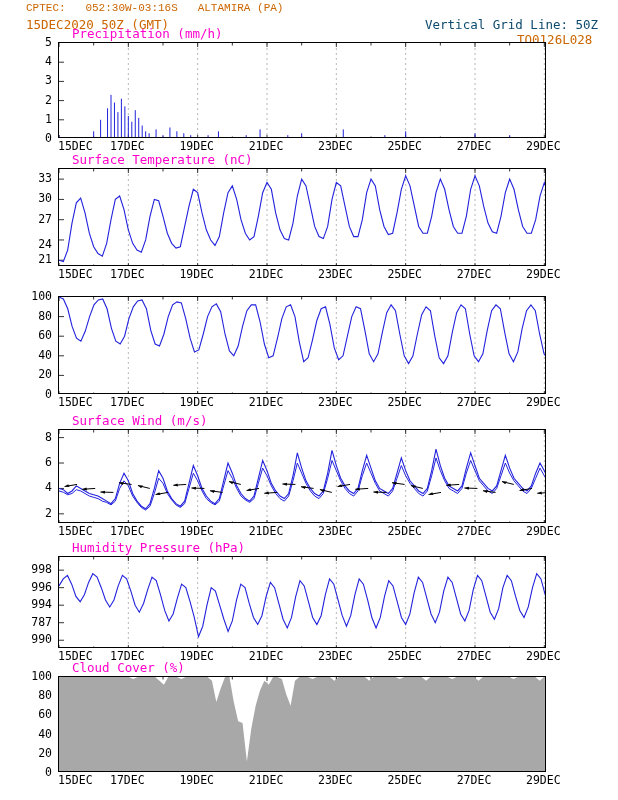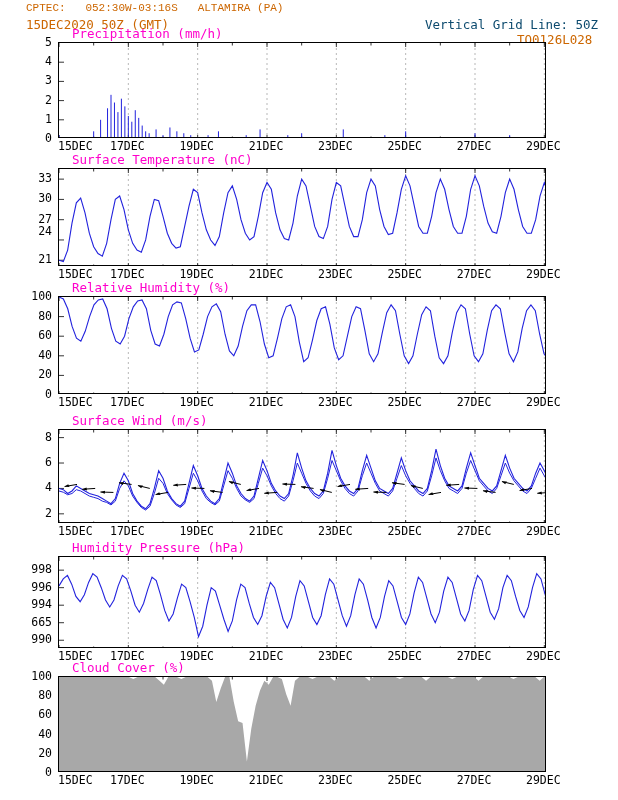--- a/index.html
+++ b/index.html
@@ -319,39 +319,38 @@
           <line x1="515" y1="50.689655172413794" x2="520" y2="50.689655172413794" class="tick"></line>
           <line x1="0" y1="30.41379310344827" x2="5" y2="30.41379310344827" class="tick"></line>
           <line x1="515" y1="30.41379310344827" x2="520" y2="30.41379310344827" class="tick"></line>
           <line x1="0" y1="10.137931034482762" x2="5" y2="10.137931034482762" class="tick"></line>
           <line x1="515" y1="10.137931034482762" x2="520" y2="10.137931034482762" class="tick"></line>
           <path d="M 0.00 91.24 L 4.33 92.59 L 8.67 81.10 L 13.00 54.07 L 17.33 33.79 L 21.67 29.06 L 26.00 43.93 L 30.33 64.21 L 34.67 77.72 L 39.00 84.48 L 43.33 87.19 L 47.67 74.34 L 52.00 50.69 L 56.33 30.41 L 60.67 27.03 L 65.00 40.55 L 69.33 60.83 L 73.67 74.34 L 78.00 81.10 L 82.33 83.13 L 86.67 70.97 L 91.00 47.31 L 95.33 30.41 L 99.67 31.77 L 104.00 47.31 L 108.33 64.21 L 112.67 74.34 L 117.00 79.08 L 121.33 77.72 L 125.67 57.45 L 130.00 37.17 L 134.33 20.28 L 138.67 23.66 L 143.00 43.93 L 147.33 60.83 L 151.67 70.97 L 156.00 76.37 L 160.33 67.59 L 164.67 43.93 L 169.00 23.66 L 173.33 16.90 L 177.67 30.41 L 182.00 50.69 L 186.33 64.21 L 190.67 70.97 L 195.00 67.59 L 199.33 47.31 L 203.67 23.66 L 208.00 13.52 L 212.33 20.28 L 216.67 43.93 L 221.00 60.83 L 225.33 69.61 L 229.67 70.97 L 234.00 54.07 L 238.33 27.03 L 242.67 10.14 L 247.00 16.90 L 251.33 37.17 L 255.67 57.45 L 260.00 67.59 L 264.33 69.61 L 268.67 57.45 L 273.00 30.41 L 277.33 13.52 L 281.67 16.90 L 286.00 37.17 L 290.33 57.45 L 294.67 67.59 L 299.00 67.59 L 303.33 50.69 L 307.67 23.66 L 312.00 10.14 L 316.33 16.90 L 320.67 40.55 L 325.00 57.45 L 329.33 65.56 L 333.67 64.21 L 338.00 43.93 L 342.33 20.28 L 346.67 6.76 L 351.00 16.90 L 355.33 37.17 L 359.67 57.45 L 364.00 64.21 L 368.33 64.21 L 372.67 47.31 L 377.00 23.66 L 381.33 10.14 L 385.67 20.28 L 390.00 40.55 L 394.33 57.45 L 398.67 64.21 L 403.00 64.21 L 407.33 47.31 L 411.67 20.28 L 416.00 6.76 L 420.33 16.90 L 424.67 37.17 L 429.00 54.07 L 433.33 62.86 L 437.67 64.21 L 442.00 47.31 L 446.33 23.66 L 450.67 10.14 L 455.00 20.28 L 459.33 40.55 L 463.67 57.45 L 468.00 64.21 L 472.33 64.21 L 476.67 50.69 L 481.00 27.03 L 485.33 13.52 L 489.67 23.66 L 494.00 43.93 L 498.33 57.45 L 502.67 64.21 L 507.00 62.86 L 511.33 43.93 L 515.67 20.28 L 520.00 23.66" class="series-blue"></path>
         </svg>
     </div>
     <div class="ylabels" id="y1">
         <div class="ylab" style="top: 91.2px;">21</div>
-        <div class="ylab" style="top: 63px; text-align: right;">24</div>
+        <div class="ylab" style="top: 76px; text-align: right;">24</div>
         <div class="ylab" style="top: 50.7px;">27</div>
         <div class="ylab" style="top: 30.4px;">30</div>
         <div class="ylab" style="top: 10.1px;">33</div>
       </div>
     <div class="xlabels" id="x1" style="top:99px;">
         <div class="xlab first" style="left: 0px;">15DEC</div>
         <div class="xlab" style="left: 69.3px;">17DEC</div>
         <div class="xlab" style="left: 138.7px;">19DEC</div>
         <div class="xlab" style="left: 208px;">21DEC</div>
         <div class="xlab" style="left: 277.3px;">23DEC</div>
         <div class="xlab" style="left: 346.7px;">25DEC</div>
         <div class="xlab" style="left: 416px;">27DEC</div>
         <div class="xlab" style="left: 485.3px;">29DEC</div>
       </div>
   </div>
 
   <div class="panel" id="p2" style="top:296px; height:98px;">
-    <div class="panel-title">Relative Humidity (%)</div>
     <div class="plotbox">
       <svg width="520" height="98" viewBox="0 0 520 98" id="svg2">
           <line x1="0" y1="98" x2="0" y2="94" class="tick"></line>
           <line x1="0" y1="0" x2="0" y2="4" class="tick"></line>
           <line x1="34.666666666666664" y1="98" x2="34.666666666666664" y2="95.5" class="tick"></line>
           <line x1="34.666666666666664" y1="0" x2="34.666666666666664" y2="2.5" class="tick"></line>
           <line x1="69.33333333333333" y1="0" x2="69.33333333333333" y2="98" class="grid-v"></line>
           <line x1="69.33333333333333" y1="98" x2="69.33333333333333" y2="94" class="tick"></line>
           <line x1="69.33333333333333" y1="0" x2="69.33333333333333" y2="4" class="tick"></line>
           <line x1="104" y1="98" x2="104" y2="95.5" class="tick"></line>
@@ -591,21 +590,21 @@
           <line x1="515" y1="48.19047619047619" x2="520" y2="48.19047619047619" class="tick"></line>
           <line x1="0" y1="30.66666666666667" x2="5" y2="30.66666666666667" class="tick"></line>
           <line x1="515" y1="30.66666666666667" x2="520" y2="30.66666666666667" class="tick"></line>
           <line x1="0" y1="13.142857142857153" x2="5" y2="13.142857142857153" class="tick"></line>
           <line x1="515" y1="13.142857142857153" x2="520" y2="13.142857142857153" class="tick"></line>
           <path d="M 0.00 28.91 L 4.23 21.90 L 8.46 18.40 L 12.68 27.16 L 16.91 39.43 L 21.14 44.69 L 25.37 37.68 L 29.59 25.41 L 33.82 16.65 L 38.05 20.15 L 42.28 30.67 L 46.50 42.93 L 50.73 49.94 L 54.96 42.93 L 59.19 28.91 L 63.41 18.40 L 67.64 21.90 L 71.87 34.17 L 76.10 48.19 L 80.33 55.20 L 84.55 46.44 L 88.78 32.42 L 93.01 20.15 L 97.24 23.66 L 101.46 37.68 L 105.69 53.45 L 109.92 63.96 L 114.15 56.95 L 118.37 41.18 L 122.60 27.16 L 126.83 30.67 L 131.06 44.69 L 135.28 60.46 L 139.51 79.73 L 143.74 69.22 L 147.97 48.19 L 152.20 30.67 L 156.42 34.17 L 160.65 48.19 L 164.88 62.21 L 169.11 74.48 L 173.33 63.96 L 177.56 42.93 L 181.79 27.16 L 186.02 30.67 L 190.24 46.44 L 194.47 60.46 L 198.70 67.47 L 202.93 58.70 L 207.15 39.43 L 211.38 25.41 L 215.61 30.67 L 219.84 46.44 L 224.07 62.21 L 228.29 70.97 L 232.52 60.46 L 236.75 39.43 L 240.98 23.66 L 245.20 28.91 L 249.43 44.69 L 253.66 60.46 L 257.89 67.47 L 262.11 58.70 L 266.34 37.68 L 270.57 21.90 L 274.80 27.16 L 279.02 42.93 L 283.25 58.70 L 287.48 69.22 L 291.71 58.70 L 295.93 37.68 L 300.16 21.90 L 304.39 27.16 L 308.62 42.93 L 312.85 60.46 L 317.07 70.97 L 321.30 60.46 L 325.53 39.43 L 329.76 23.66 L 333.98 28.91 L 338.21 44.69 L 342.44 60.46 L 346.67 67.47 L 350.89 56.95 L 355.12 35.92 L 359.35 20.15 L 363.58 25.41 L 367.80 41.18 L 372.03 56.95 L 376.26 65.71 L 380.49 55.20 L 384.72 34.17 L 388.94 20.15 L 393.17 25.41 L 397.40 41.18 L 401.63 56.95 L 405.85 63.96 L 410.08 53.45 L 414.31 32.42 L 418.54 18.40 L 422.76 23.66 L 426.99 39.43 L 431.22 55.20 L 435.45 62.21 L 439.67 51.70 L 443.90 30.67 L 448.13 18.40 L 452.36 23.66 L 456.59 39.43 L 460.81 53.45 L 465.04 60.46 L 469.27 49.94 L 473.50 30.67 L 477.72 16.65 L 481.95 21.90 L 486.18 37.68 L 490.41 51.70 L 494.63 56.95 L 498.86 46.44 L 503.09 28.91 L 507.32 21.90 L 511.54 30.67 L 515.77 41.18 L 520.00 32.42" class="series-blue"></path>
         </svg>
     </div>
     <div class="ylabels" id="y4">
         <div class="ylab" style="top: 83.2px; margin-left: 31px;">990</div>
-        <div class="ylab" style="top: 65.7px;">665</div>
+        <div class="ylab" style="top: 65.7px;">787</div>
         <div class="ylab" style="top: 48.2px;">994</div>
         <div class="ylab" style="top: 30.7px;">996</div>
         <div class="ylab" style="top: 13.1px;">998</div>
       </div>
     <div class="xlabels" id="x4" style="top:93px;">
         <div class="xlab first" style="left: 0px;">15DEC</div>
         <div class="xlab" style="left: 69.3px;">17DEC</div>
         <div class="xlab" style="left: 138.7px;">19DEC</div>
         <div class="xlab" style="left: 208px;">21DEC</div>
         <div class="xlab" style="left: 277.3px;">23DEC</div>

